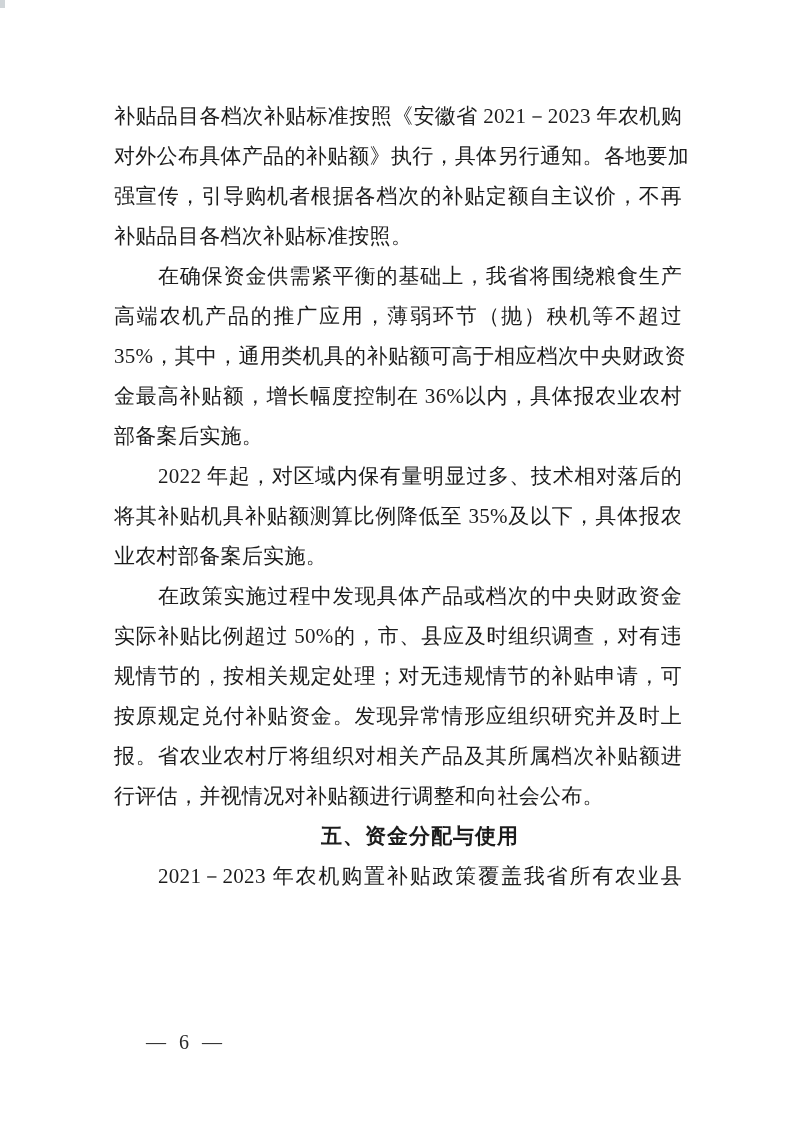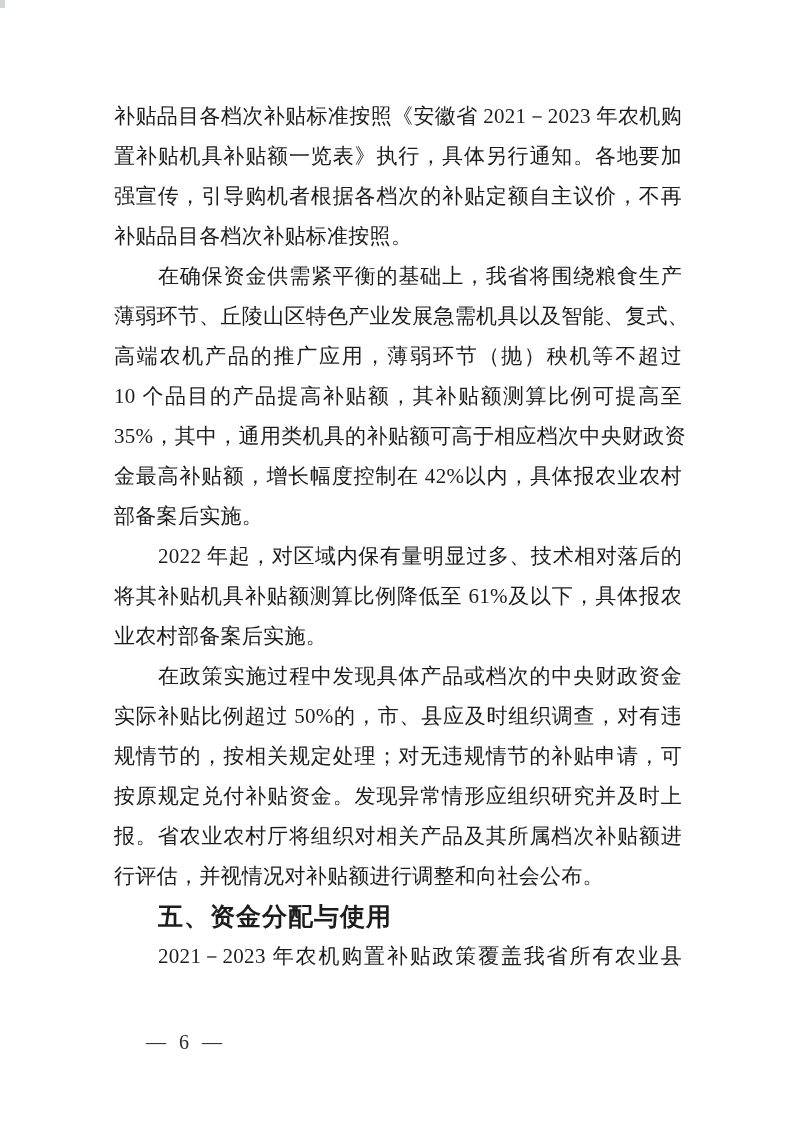--- a/index.html
+++ b/index.html
@@ -45,52 +45,51 @@
   .line.j {
     text-align: justify;
     text-align-last: justify;
   }
   .line.ind {
     text-indent: 44px;
   }
   .line.bold {
     font-weight: 700;
     font-family: "Liberation Sans", "DejaVu Sans", sans-serif;
-    font-size: 25px;
+    font-size: 21px;
     letter-spacing: 1px;
+    text-align: center;
   }
   .footer-pagenum {
     position: absolute;
     left: 146px;
     top: 1031px;
     font-size: 20px;
     color: #2a2a2a;
     letter-spacing: 4px;
     font-family: "Liberation Serif", "DejaVu Serif", serif;
   }
 </style>
 </head>
 <body>
 
 <div class="page">
   <div class="scan-speck"></div>
   <div class="textblock">
       <div class="line j">补贴品目各档次补贴标准按照《安徽省 2021－2023 年农机购</div>
-      <div class="line j">置补贴机具补贴额一览表》执行，具体另行通知。各地要加</div>
+      <div class="line j">对外公布具体产品的补贴额》执行，具体另行通知。各地要加</div>
       <div class="line j">强宣传，引导购机者根据各档次的补贴定额自主议价，不再</div>
       <div class="line">补贴品目各档次补贴标准按照。</div>
       <div class="line j ind">在确保资金供需紧平衡的基础上，我省将围绕粮食生产</div>
-      <div class="line j">薄弱环节、丘陵山区特色产业发展急需机具以及智能、复式、</div>
       <div class="line j">高端农机产品的推广应用，薄弱环节（抛）秧机等不超过</div>
-      <div class="line j">10 个品目的产品提高补贴额，其补贴额测算比例可提高至</div>
       <div class="line j">35%，其中，通用类机具的补贴额可高于相应档次中央财政资</div>
-      <div class="line j">金最高补贴额，增长幅度控制在 42%以内，具体报农业农村</div>
+      <div class="line j">金最高补贴额，增长幅度控制在 36%以内，具体报农业农村</div>
       <div class="line">部备案后实施。</div>
       <div class="line j ind">2022 年起，对区域内保有量明显过多、技术相对落后的</div>
-      <div class="line j">将其补贴机具补贴额测算比例降低至 61%及以下，具体报农</div>
+      <div class="line j">将其补贴机具补贴额测算比例降低至 35%及以下，具体报农</div>
       <div class="line">业农村部备案后实施。</div>
       <div class="line j ind">在政策实施过程中发现具体产品或档次的中央财政资金</div>
       <div class="line j">实际补贴比例超过 50%的，市、县应及时组织调查，对有违</div>
       <div class="line j">规情节的，按相关规定处理；对无违规情节的补贴申请，可</div>
       <div class="line j">按原规定兑付补贴资金。发现异常情形应组织研究并及时上</div>
       <div class="line j">报。省农业农村厅将组织对相关产品及其所属档次补贴额进</div>
       <div class="line">行评估，并视情况对补贴额进行调整和向社会公布。</div>
       <div class="line ind bold">五、资金分配与使用</div>
       <div class="line j ind">2021－2023 年农机购置补贴政策覆盖我省所有农业县</div>
     </div>

